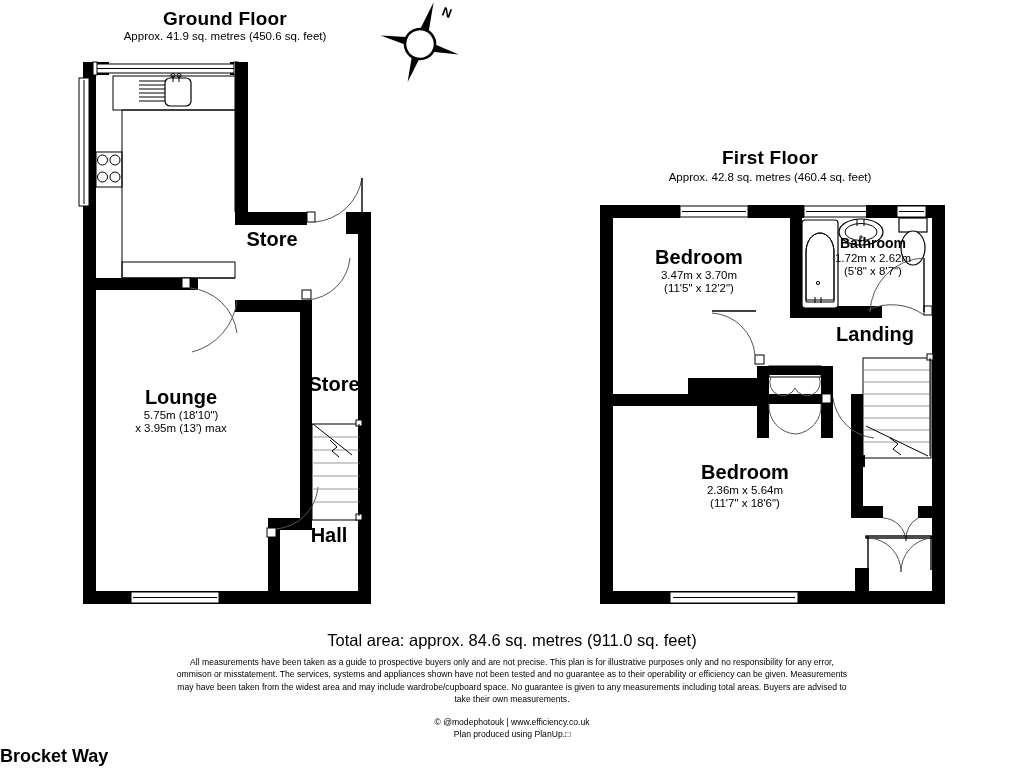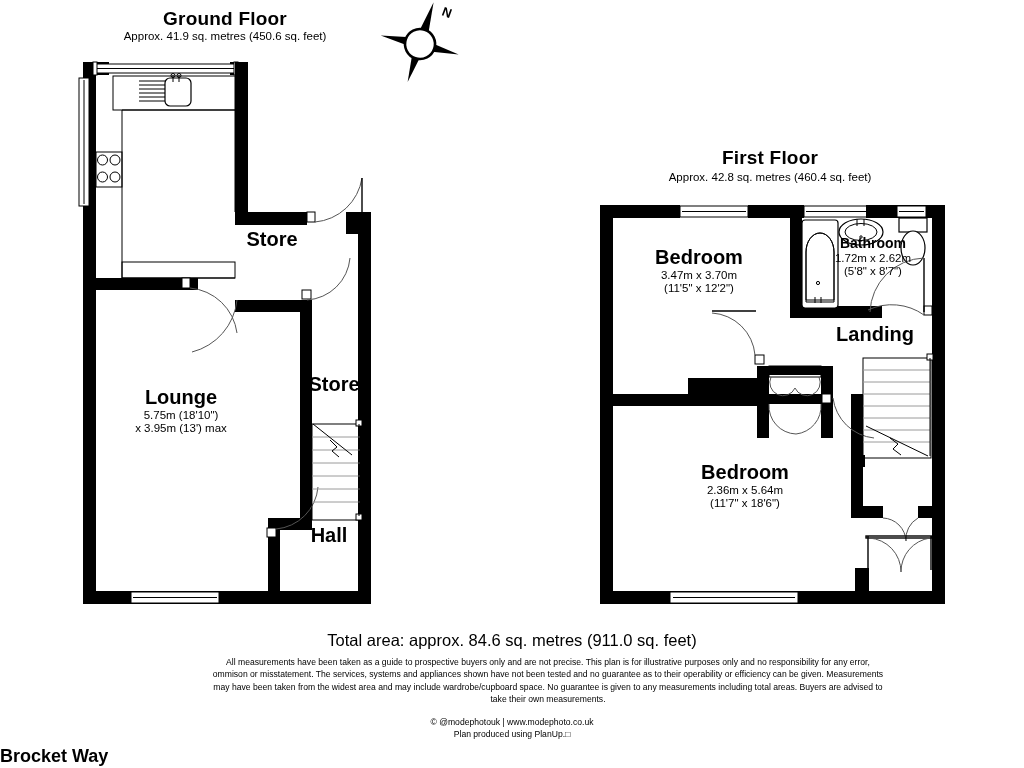--- a/index.html
+++ b/index.html
@@ -28,21 +28,21 @@
   .room .nm.sm{font-size:14px;}
   .room .dim{font-size:11.5px;display:block;}
 
   
   .total{
     position:absolute;width:100%;text-align:center;
     font-size:16.5px;left:0;
   }
   .disclaimer{
     position:absolute;left:50%;transform:translateX(-50%);
-    width:680px;text-align:center;font-size:8.6px;line-height:1.44;margin-left:36px;
+    width:680px;text-align:center;font-size:8.6px;line-height:1.44;
   }
   .credit{
     position:absolute;width:100%;left:0;text-align:center;
     font-size:8.6px;line-height:1.45;
   }
   .addr{
     position:absolute;width:100%;left:0;
     font-size:18px;font-weight:bold;
   }
 
@@ -325,18 +325,18 @@
       <polygon class="wall" points="40,-2 7,-5 0,0 7,5"></polygon>
       <circle cx="0" cy="0" r="15" fill="#fff" stroke="#000" stroke-width="2.6"></circle>
     </g>
     <text x="63" y="15" font-family="'Liberation Sans',sans-serif" font-size="13" font-weight="bold" transform="rotate(20,63,15)">N</text>
   </svg>
 
   <div class="total" style="top:631px;">Total area: approx. 84.6 sq. metres (911.0 sq. feet)</div>
 
   <div class="disclaimer" style="top:656px;">All measurements have been taken as a guide to prospective buyers only and are not precise. This plan is for illustrative purposes only and no responsibility for any error, ommison or misstatement. The services, systems and appliances shown have not been tested and no guarantee as to their operability or efficiency can be given. Measurements may have been taken from the widest area and may include wardrobe/cupboard space. No guarantee is given to any measurements including total areas. Buyers are advised to take their own measurements.</div>
 
-  <div class="credit" style="top:716px;">© @modephotouk | www.modephoto.co.uk</div>
+  <div class="credit" style="top:716px;">© @modephotouk | www.efficiency.co.uk</div>
   <div class="credit" style="top:728px;">Plan produced using PlanUp.□</div>
 
   <div class="addr" style="top:746px;">Brocket Way</div>
 
 </div>
 
 </body></html>

